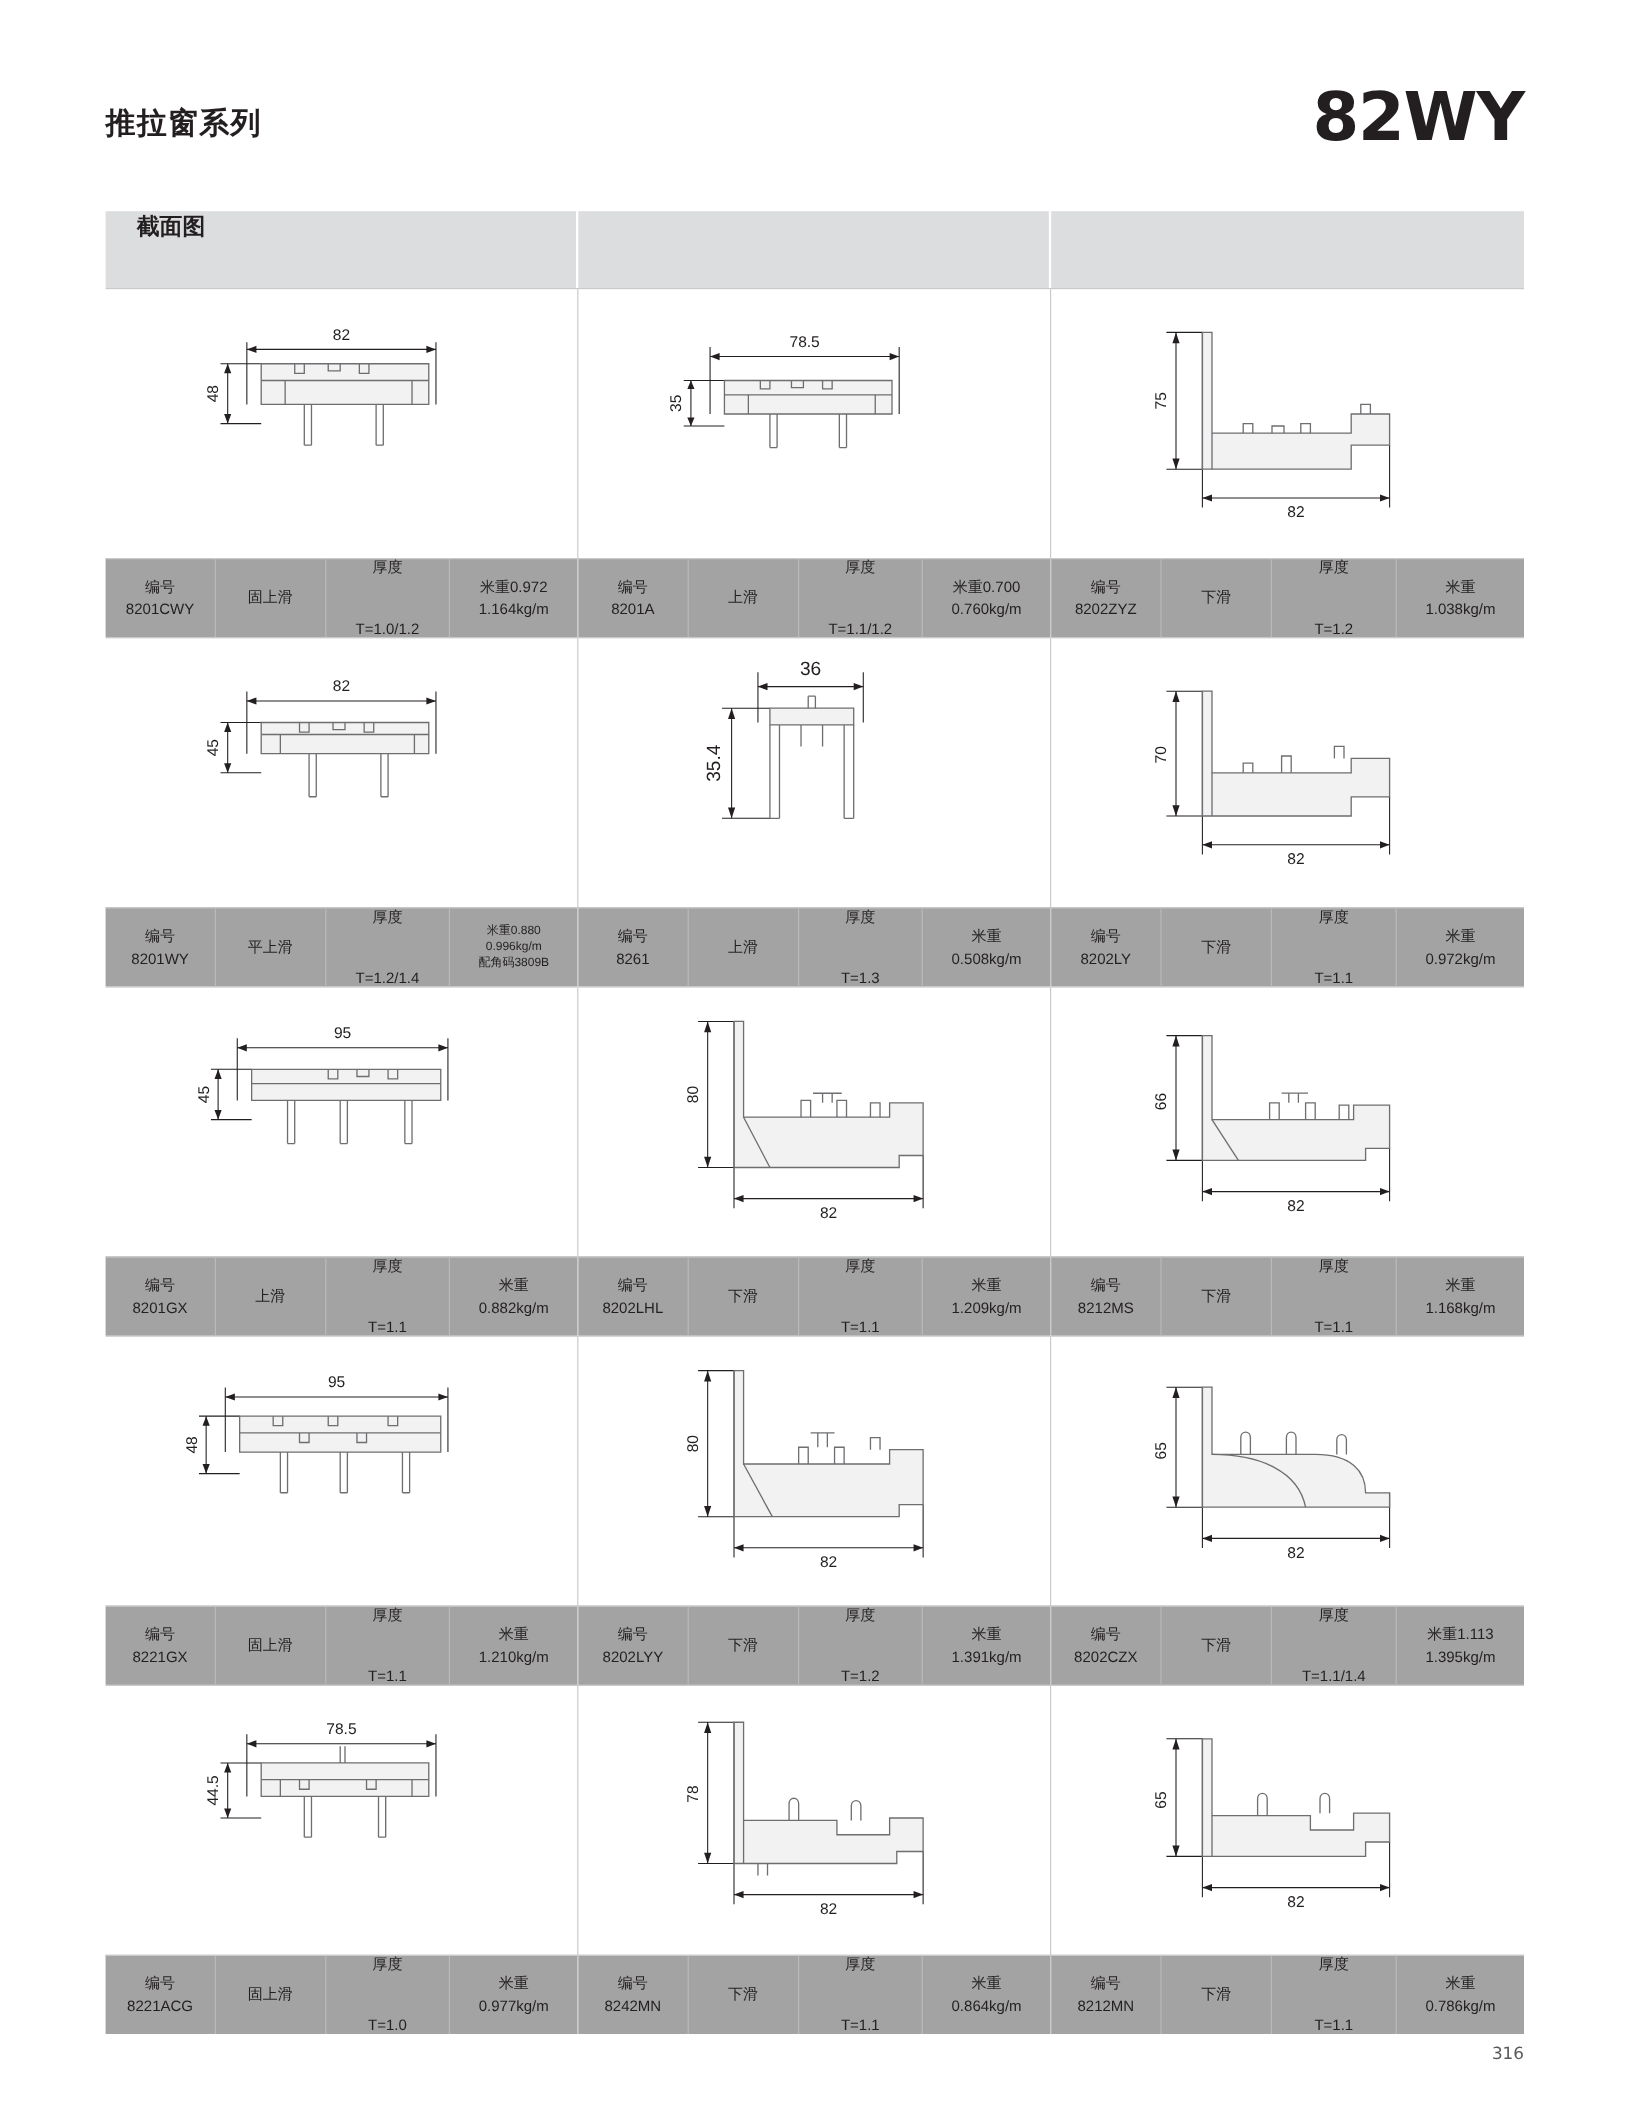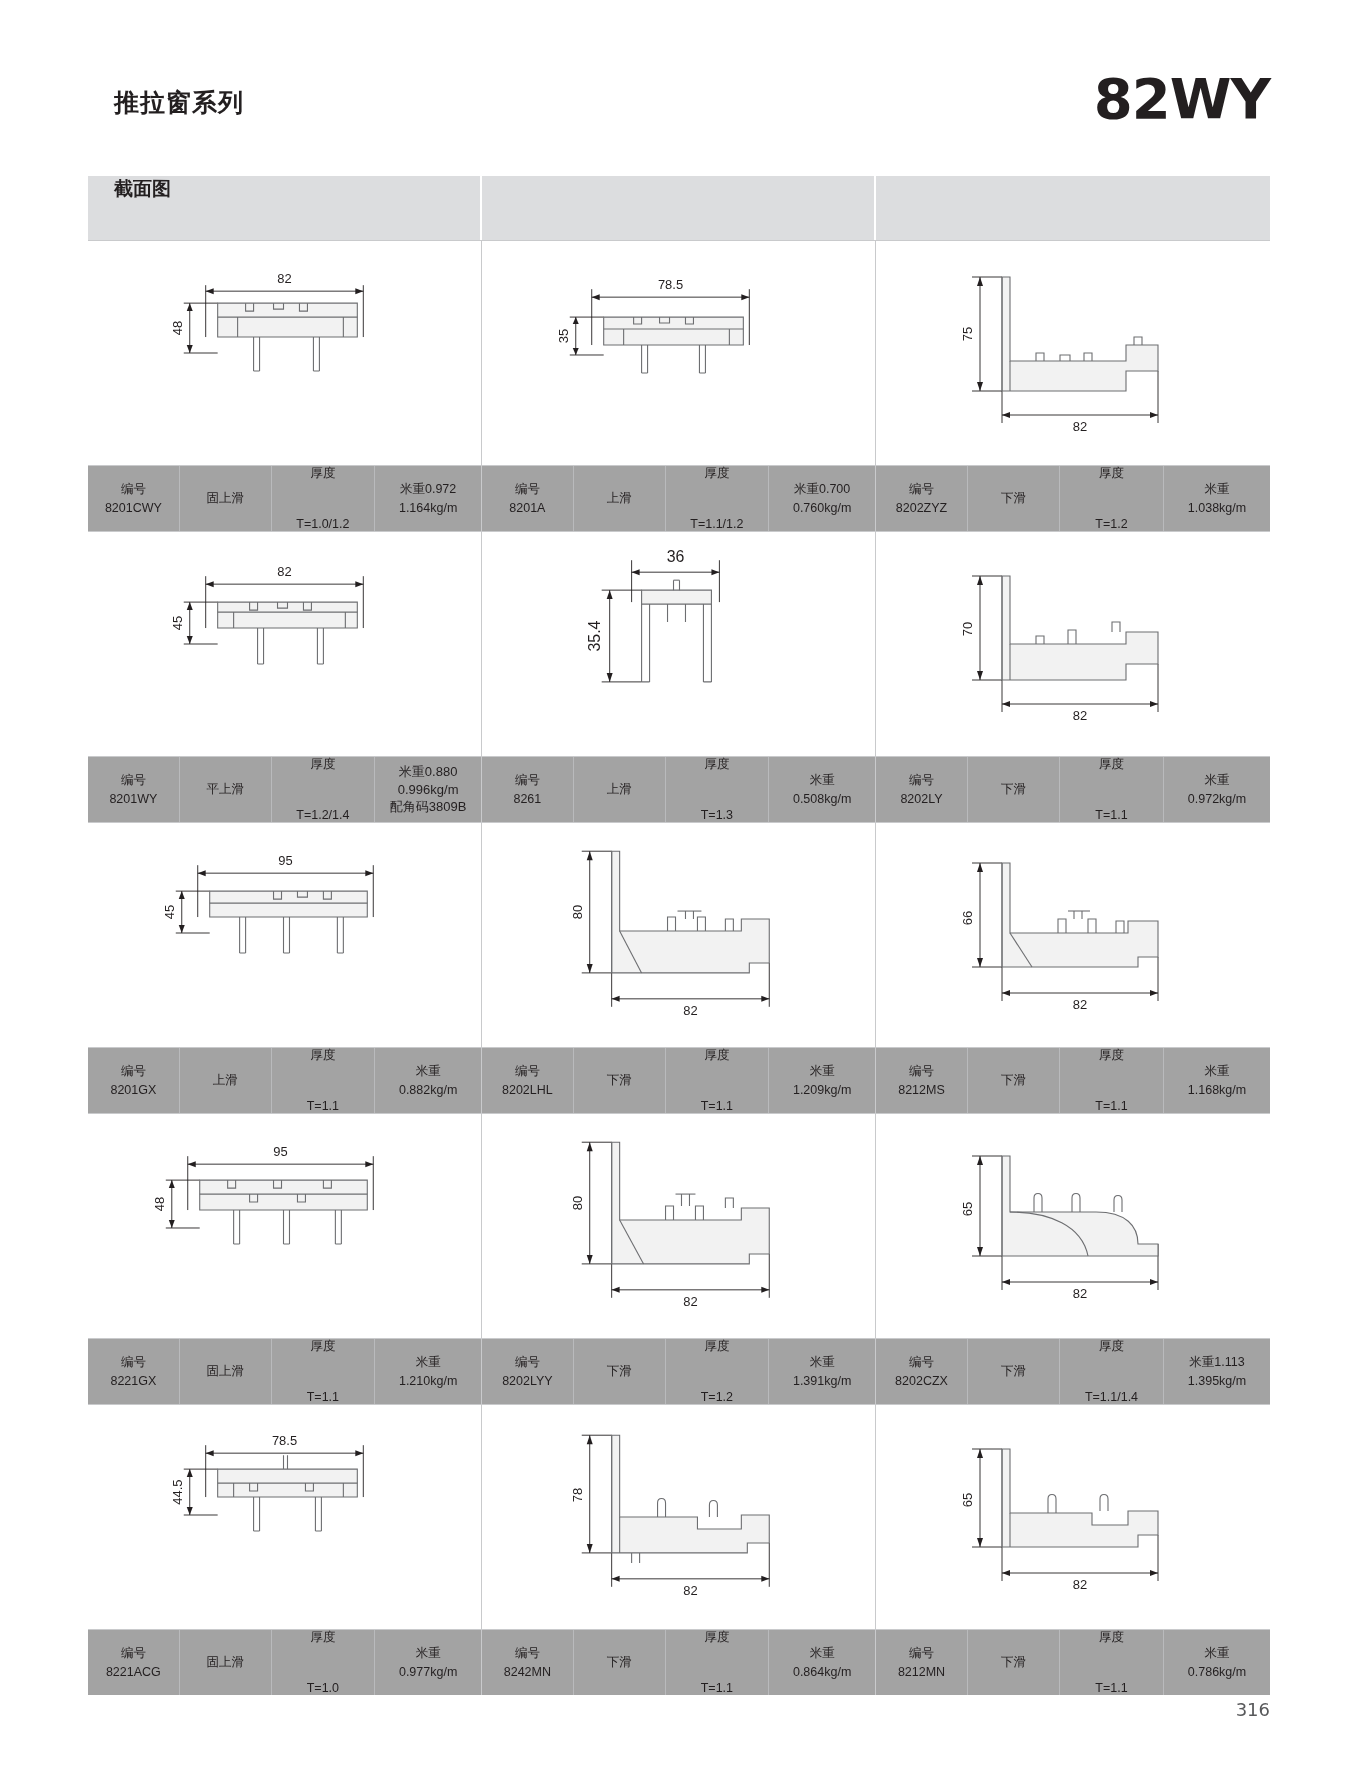--- a/index.html
+++ b/index.html
@@ -24,21 +24,20 @@
     width: 1182px;
     height: 60px;
   }
   .header-title {
     position: absolute;
     left: 0; top: 8px;
     font-size: 25px;
     font-weight: bold;
     letter-spacing: 1px;
     color: #231f20;
-    margin-left: 26px;
   }
   .header-code {
     position: absolute;
     right: 0; top: -12px;
     font-size: 56px;
     font-weight: 800;
     letter-spacing: -1px;
     font-family: "DejaVu Sans", sans-serif;
     color: #231f20;
   }
@@ -98,27 +97,27 @@
     line-height: 1.45;
     text-align: center;
     color: #231f20;
     padding: 2px 3px;
   }
   .spec:last-child { border-right: none; }
   .s1 { width: 92px; }
   .s2 { width: 92px; }
   .s3 { width: 104px; gap: 32px; }
   .s4 { width: 106px; }
-  .spec .tiny { font-size: 13px; line-height: 1.35; }
+  .spec .tiny { font-size: 10px; line-height: 1.35; }
   .sheet-bottom { border-top: 1px solid #c9cacc; }
 
   .page-number {
     position: absolute;
     right: 88px; bottom: 52px;
-    font-size: 18px;
+    font-size: 14px;
     color: #58595b;
     font-family: "DejaVu Sans", sans-serif;
   }
   
   .dim-text { font-family: "Liberation Sans", sans-serif; font-size: 13px; fill: #231f20; }
   .dim-text-lg { font-family: "Liberation Sans", sans-serif; font-size: 16px; fill: #231f20; }
   .dl { stroke: #231f20; stroke-width: 0.9; fill: none; }
   .prof { stroke: #6d6e71; stroke-width: 1.1; fill: #f2f2f2; }
   .profline { stroke: #6d6e71; stroke-width: 1.1; fill: none; }
 </style>

